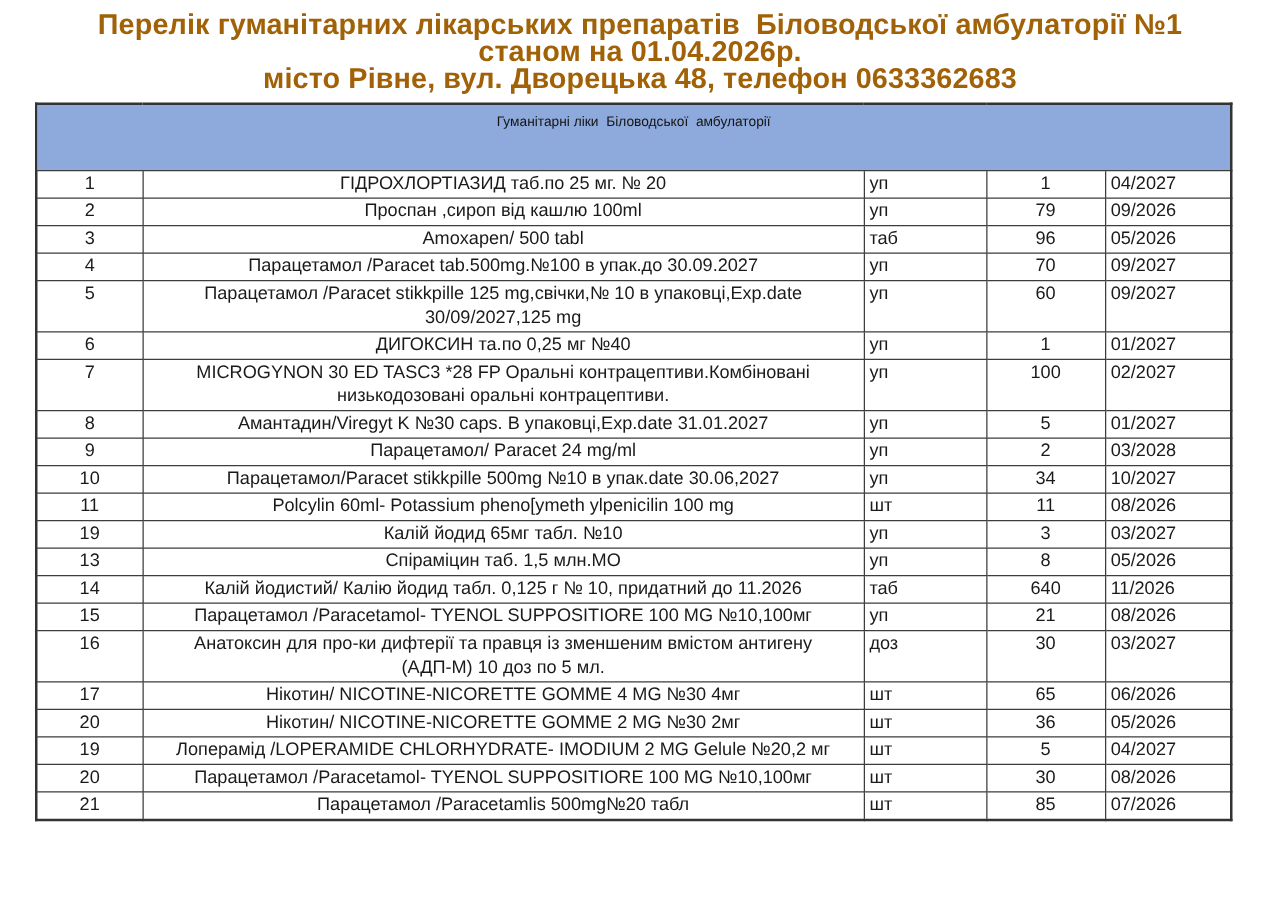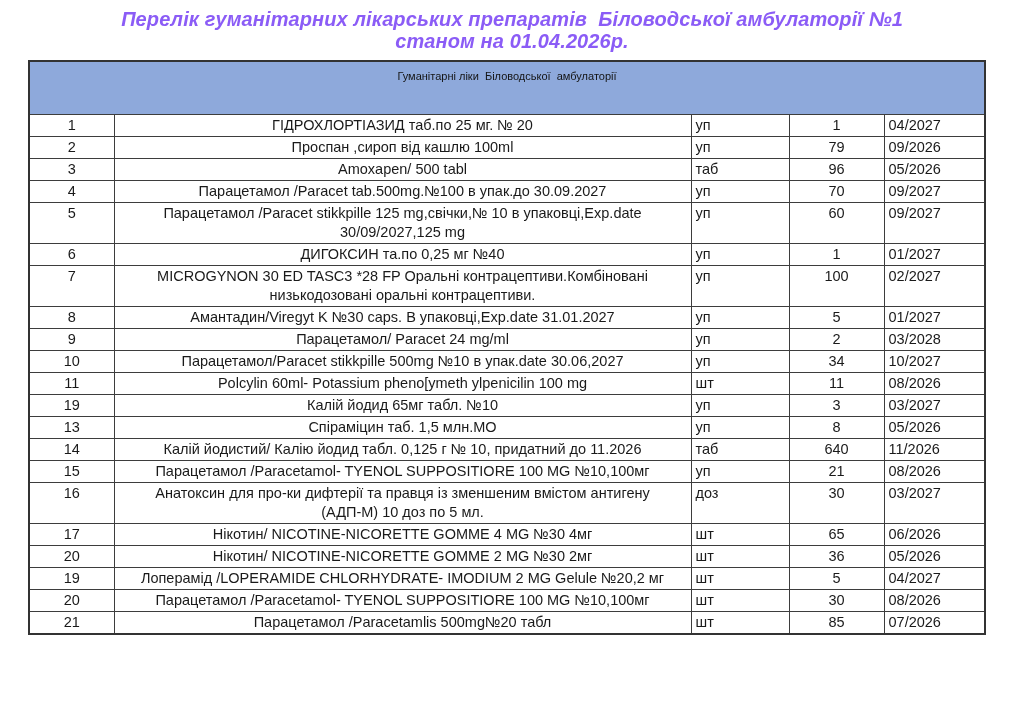--- a/index.html
+++ b/index.html
@@ -10,24 +10,23 @@
     color: #1a1a1a;
     overflow: hidden;
   }
   .page { position: relative; width: 1024px; height: 724px; background: #fff; }
 
   
   .doc-title {
     padding-top: 9px;
     text-align: center;
     font-weight: bold;
-    font-style: italic;
-    font-size: 20px;
+    font-size: 23px;
     line-height: 21.5px;
-    color: #8b5cf6;
+    color: #a16207;
     letter-spacing: 0.1px;
   }
   .doc-title div { white-space: pre-wrap; }
 
   
   table.meds-table {
     margin: 8px 0 0 28px;
     width: 956px;
     border-collapse: collapse;
     table-layout: fixed;
@@ -59,20 +58,21 @@
   .cell-date { text-align: left; }
 </style>
 </head>
 <body>
 
 <div class="page">
 
   <div class="doc-title">
     <div>Перелік гуманітарних лікарських препаратів  Біловодської амбулаторії №1</div>
     <div>станом на 01.04.2026р.</div>
+    <div>місто Рівне, вул. Дворецька 48, телефон 0633362683</div>
   </div>
 
   <table class="meds-table">
     <colgroup>
       <col style="width:85px">
       <col style="width:577px">
       <col style="width:98px">
       <col style="width:95px">
       <col style="width:101px">
     </colgroup>

